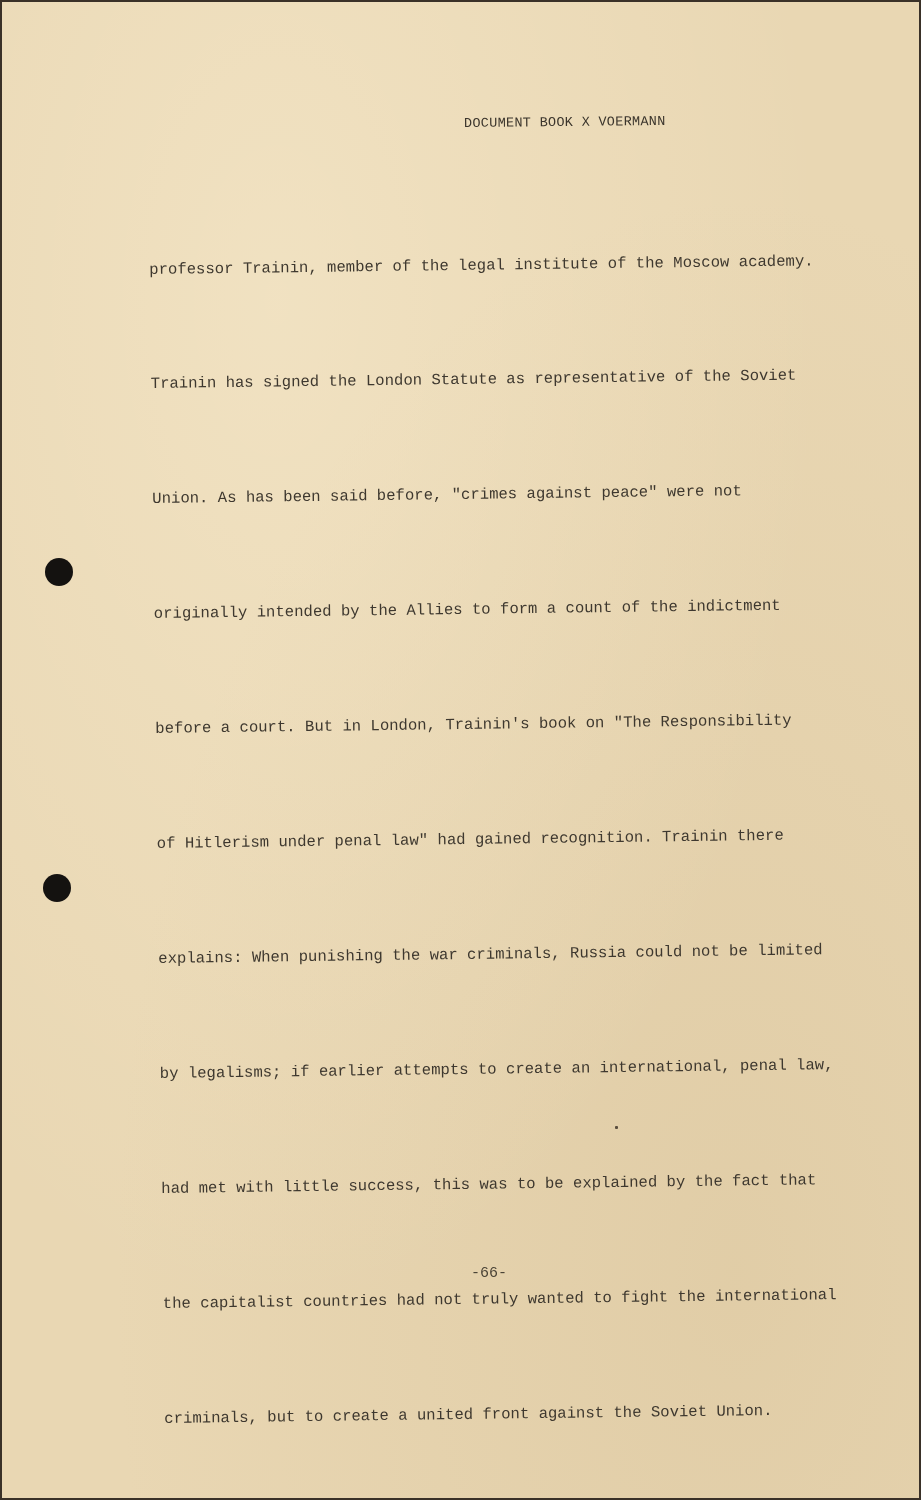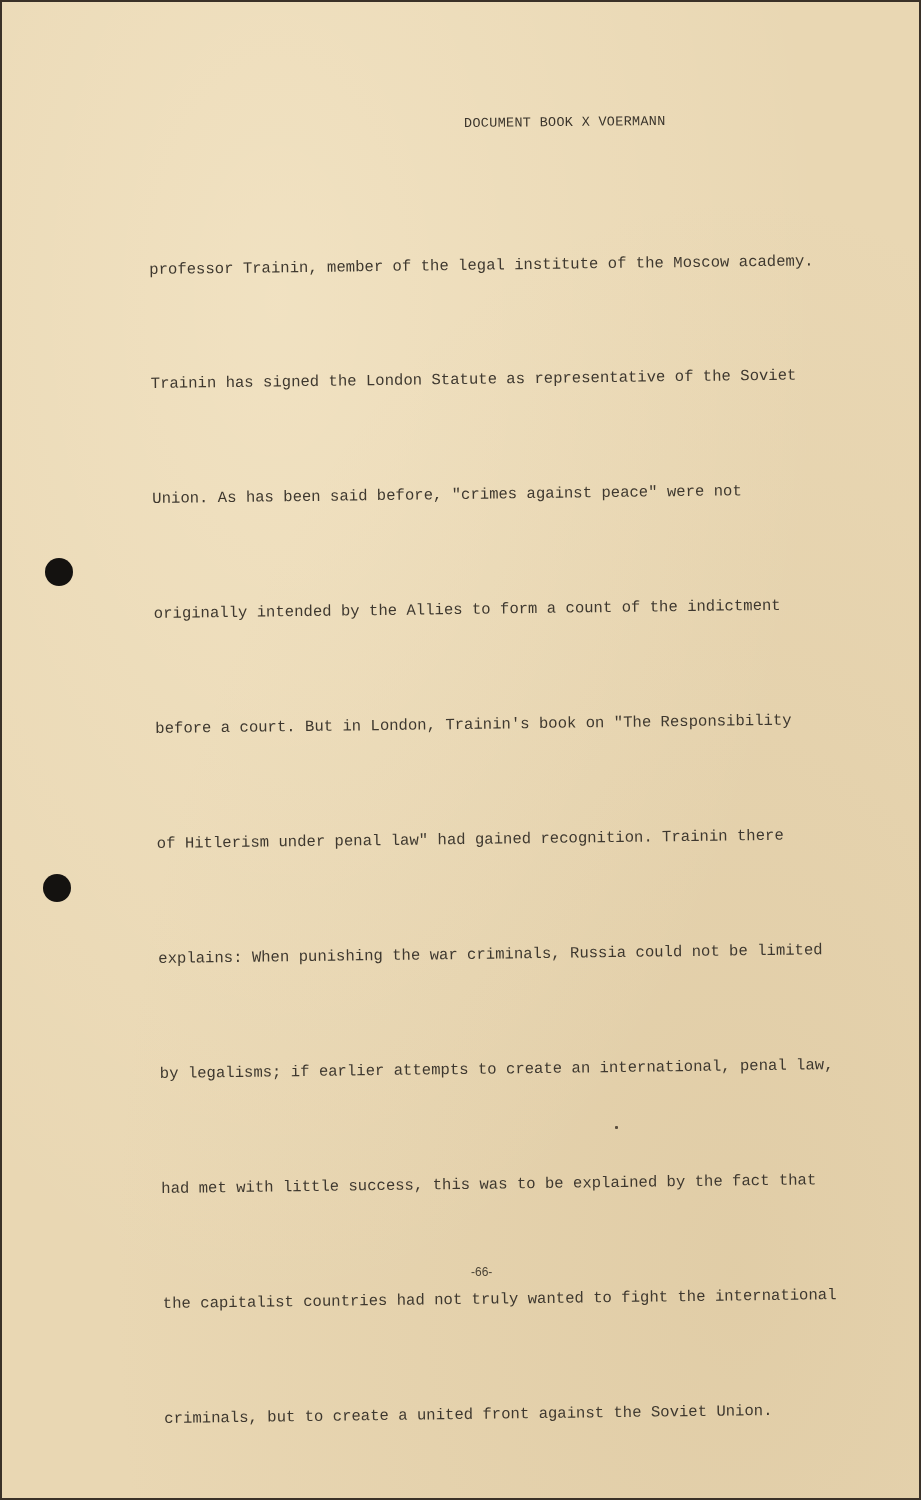--- a/index.html
+++ b/index.html
@@ -55,22 +55,22 @@
       white-space: pre;
     }
     .line {
       display: block;
       height: 38.3px;
     }
     .page-number {
       position: absolute;
       left: 469px;
       top: 1263px;
-      font-family: Liberation Sans, sans-serif;
-      font-size: 12px;
+      font-family: Liberation Mono, monospace;
+      font-size: 15px;
       color: #4a4336;
       white-space: pre;
     }
     .speck {
       position: absolute;
       width: 3px;
       height: 3px;
       background: #5a4e3e;
       border-radius: 1px;
     }

